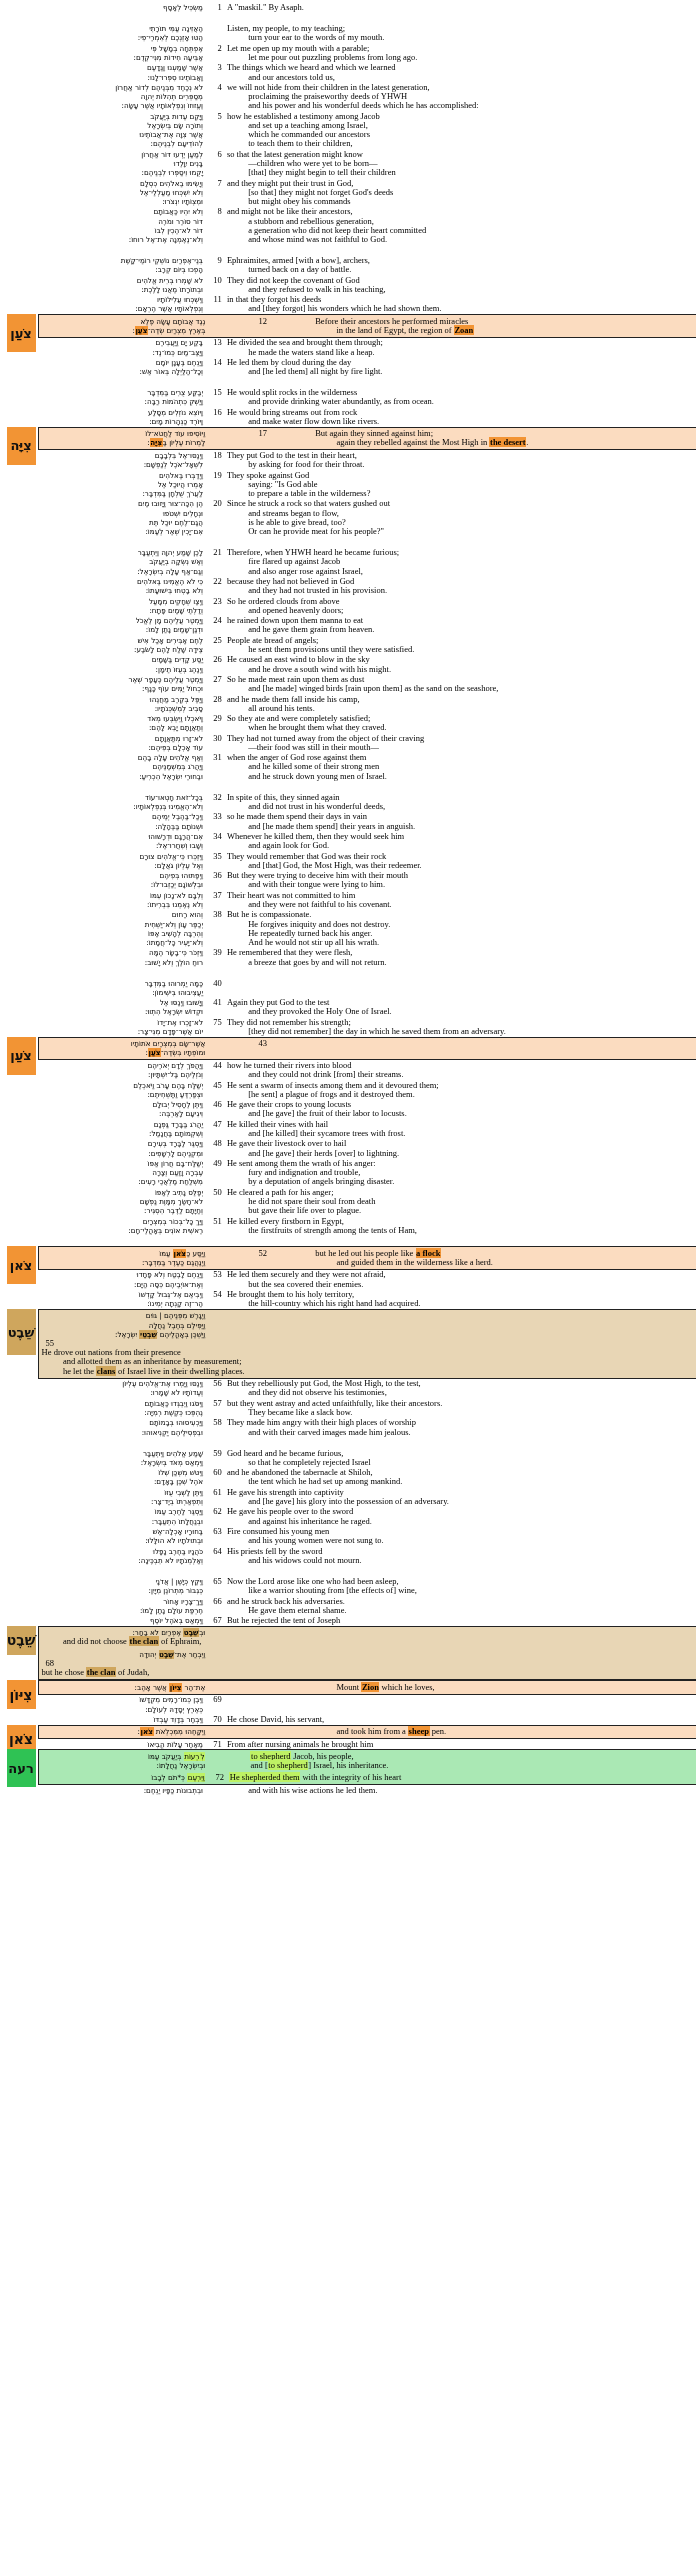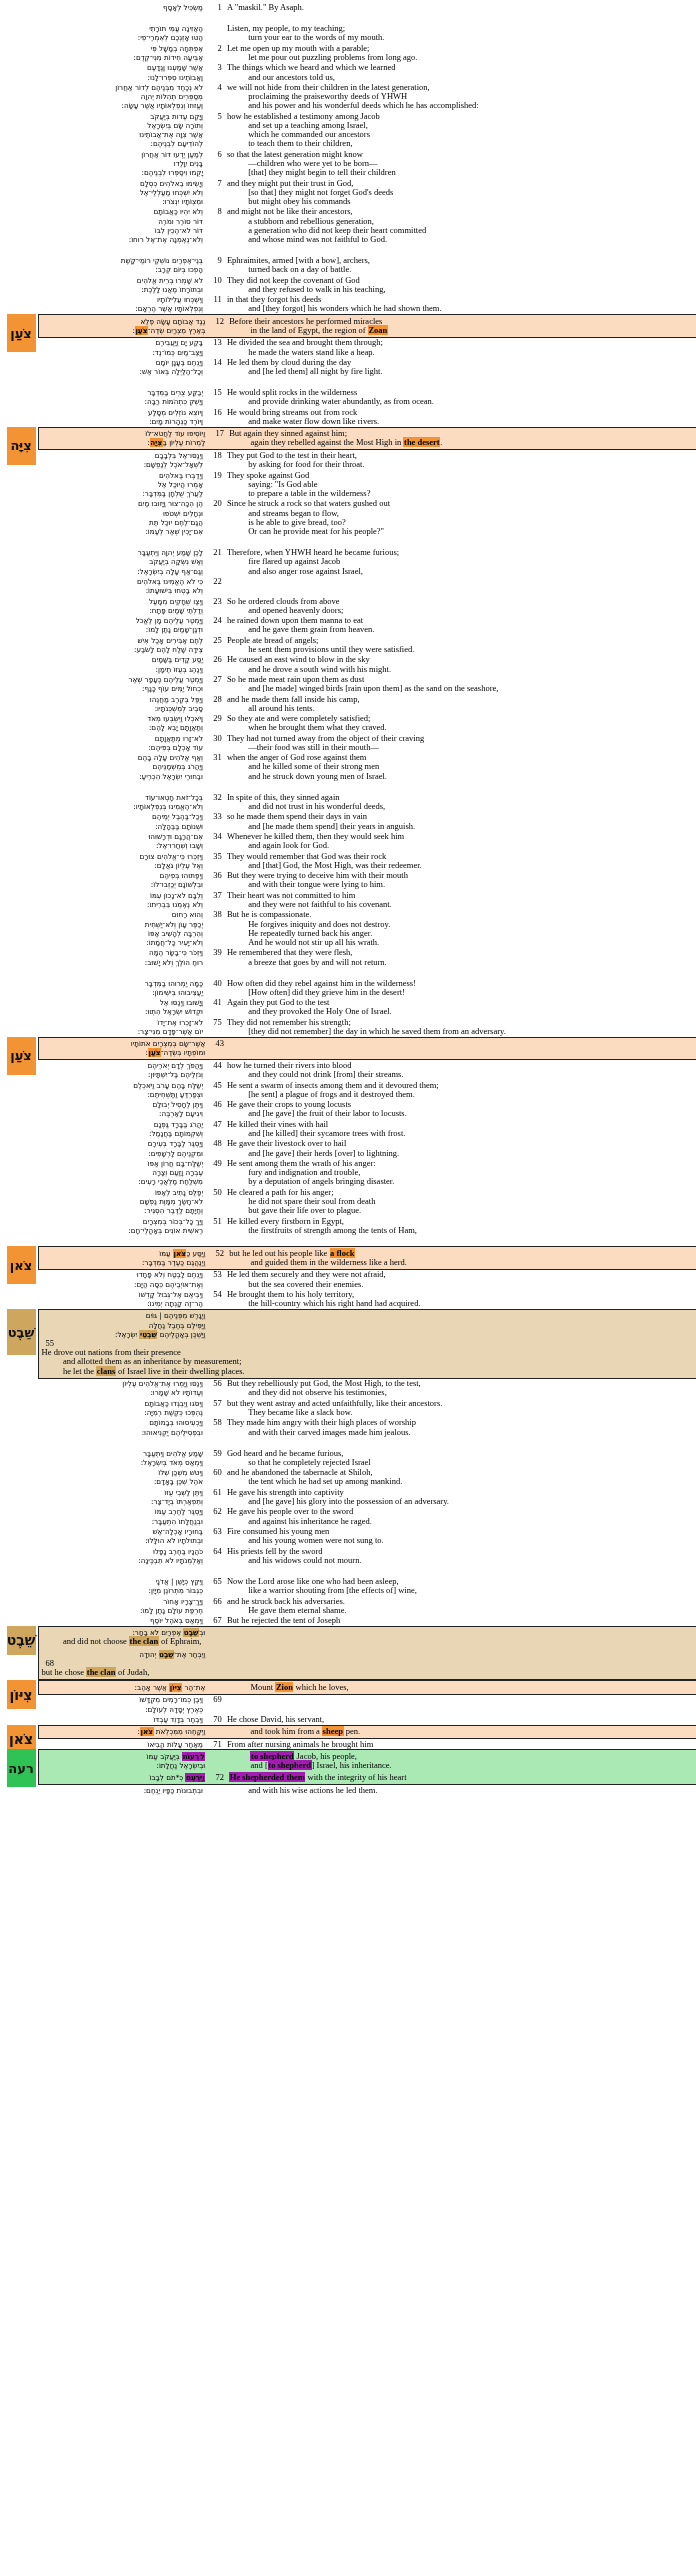--- a/index.html
+++ b/index.html
@@ -61,28 +61,28 @@
     padding-left:1.3px;
   }
   .eng .l{display:block;white-space:nowrap;}
   .eng .l.i1{padding-left:21.3px;}
 
   
   .boxed .bodycol{
     border:0.9px solid #222;
     padding:1.3px 1.3px 1.9px 1.3px;
   }
-  .hl-peach .bodycol{background:#fbdcc0;}
+  .hl-peach .bodycol{background:#fbdcc0;gap:43px;}
   .hl-tan  .bodycol{background:#e8d6b5;flex-direction:column;}
   .hl-green .bodycol{background:#aae8b4;}
 
   
   .w-orange{background:#f29434;padding:0 0.6px;font-weight:bold;}
   .w-tan{background:#cfa65d;padding:0 0.6px;font-weight:bold;margin-top:32px;}
-  .w-green{background:#a21caf;padding:0 0.6px;font-weight:bold;margin-top:44px;}
+  .w-green{background:#bef264;padding:0 0.6px;font-weight:normal;margin-top:44px;}
 
   
   .tile{
     position:absolute;
     right:2.5px;
     font-family:"DejaVu Sans","Liberation Sans",sans-serif;
     direction:rtl;
     text-align:center;
     font-weight:bold;
     color:#111;
@@ -441,20 +441,24 @@
       </div>
     </div>
     <div class="verse">
       <div class="tagcol"></div>
       <div class="bodycol">
         <div class="heb">
           <div>כִּי לֹא הֶאֱמִינוּ בֵּאלֹהִים</div>
           <div>וְלֹא בָטְחוּ בִּישׁוּעָתוֹ:</div>
         </div>
         <div class="num">22</div>
+        <div class="eng">
+          <span class="l">because they had not believed in God</span>
+          <span class="l i1">and they had not trusted in his provision.</span>
+        </div>
       </div>
     </div>
     <div class="verse">
       <div class="tagcol"></div>
       <div class="bodycol">
         <div class="heb">
           <div>וַיְצַו שְׁחָקִים מִמָּעַל</div>
           <div>וְדַלְתֵי שָׁמַיִם פָּתָח:</div>
         </div>
         <div class="num">23</div>
@@ -697,24 +701,20 @@
     </div>
     <div class="gap"></div>
     <div class="verse">
       <div class="tagcol"></div>
       <div class="bodycol">
         <div class="heb">
           <div>כַּמָּה יַמְרוּהוּ בַמִּדְבָּר</div>
           <div>יַעֲצִיבוּהוּ בִּישִׁימוֹן:</div>
         </div>
         <div class="num">40</div>
-        <div class="eng">
-          <span class="l">How often did they rebel against him in the wilderness!</span>
-          <span class="l i1">[How often] did they grieve him in the desert!</span>
-        </div>
       </div>
     </div>
     <div class="verse">
       <div class="tagcol"></div>
       <div class="bodycol">
         <div class="heb">
           <div>וַיָּשׁוּבוּ וַיְנַסּוּ אֵל</div>
           <div>וּקְדוֹשׁ יִשְׂרָאֵל הִתְווּ:</div>
         </div>
         <div class="num">41</div>

